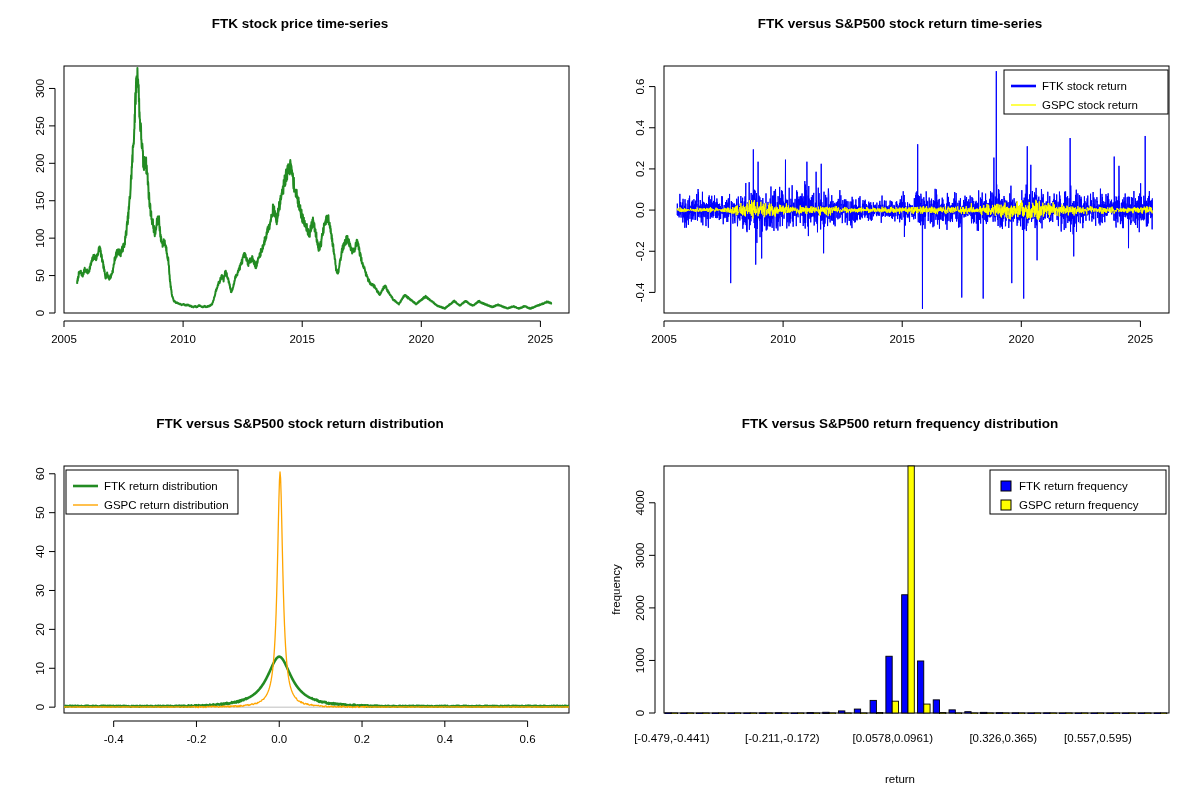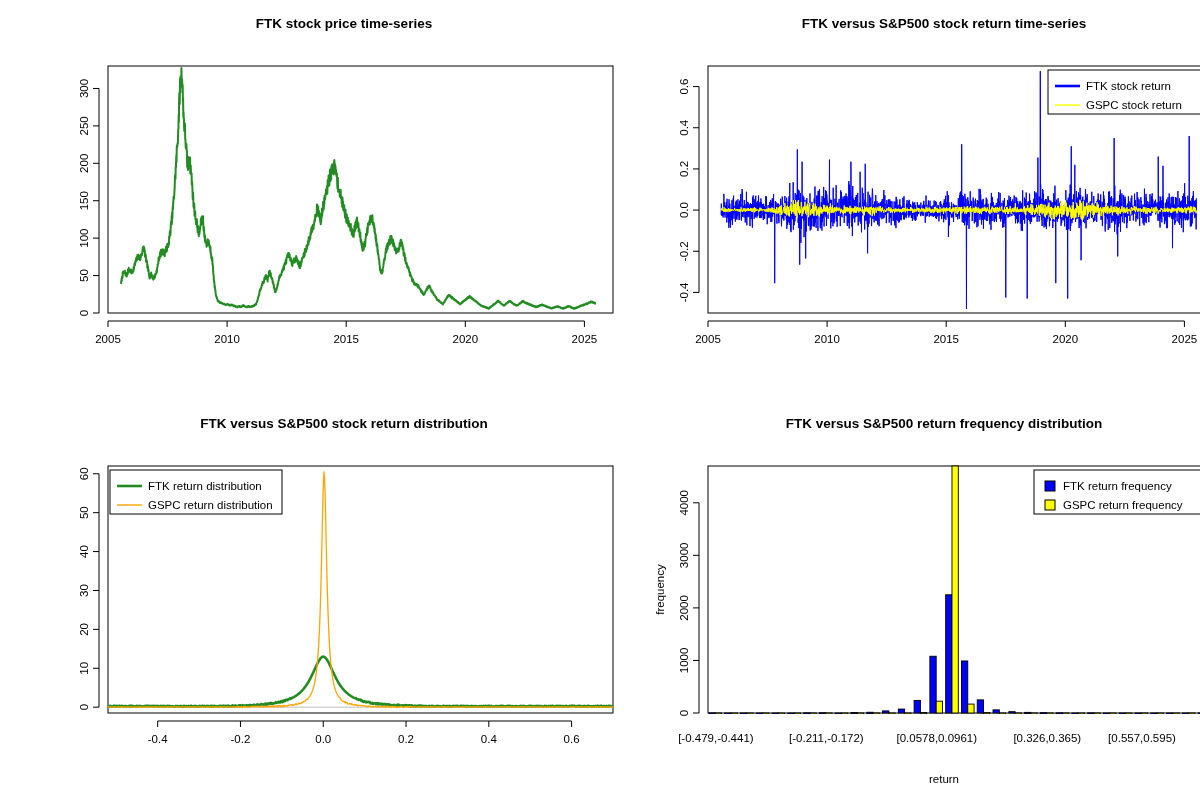--- a/index.html
+++ b/index.html
@@ -19,21 +19,20 @@
     display: grid;
     grid-template-columns: 600px 600px;
     grid-template-rows: 400px 400px;
     width: 1200px;
     height: 800px;
   }
   .panel {
     position: relative;
     width: 600px;
     height: 400px;
-    padding-left: 44px;
   }
   .panel svg {
     display: block;
   }
   .panel-title {
     font-family: "Liberation Sans", sans-serif;
     font-weight: bold;
     font-size: 13.5px;
     fill: #000000;
   }

